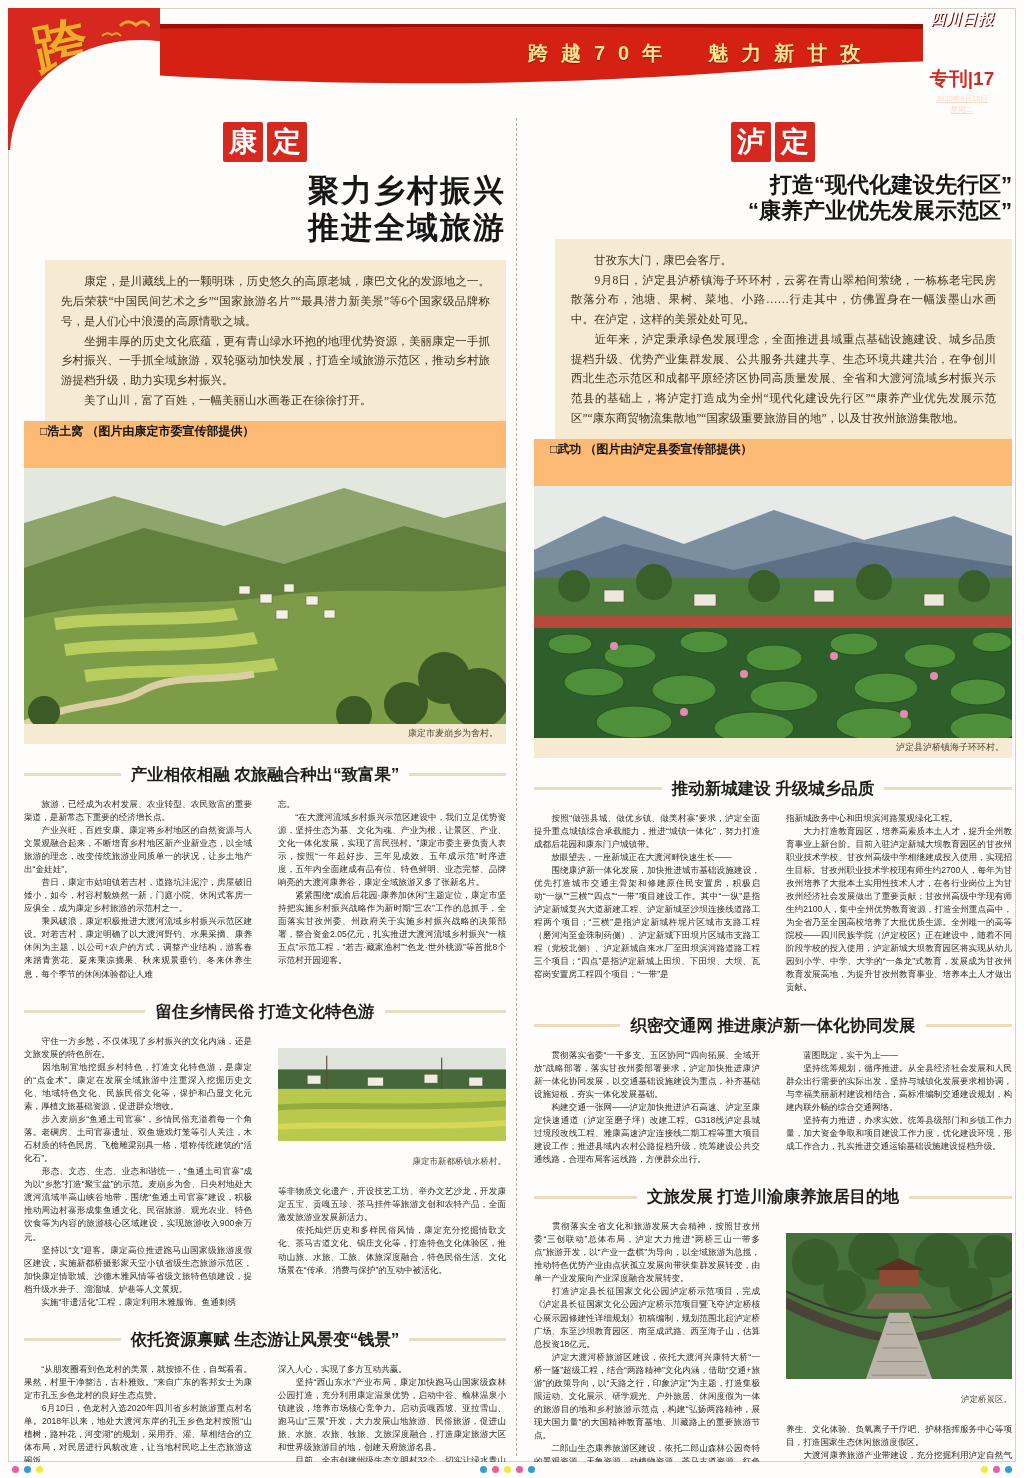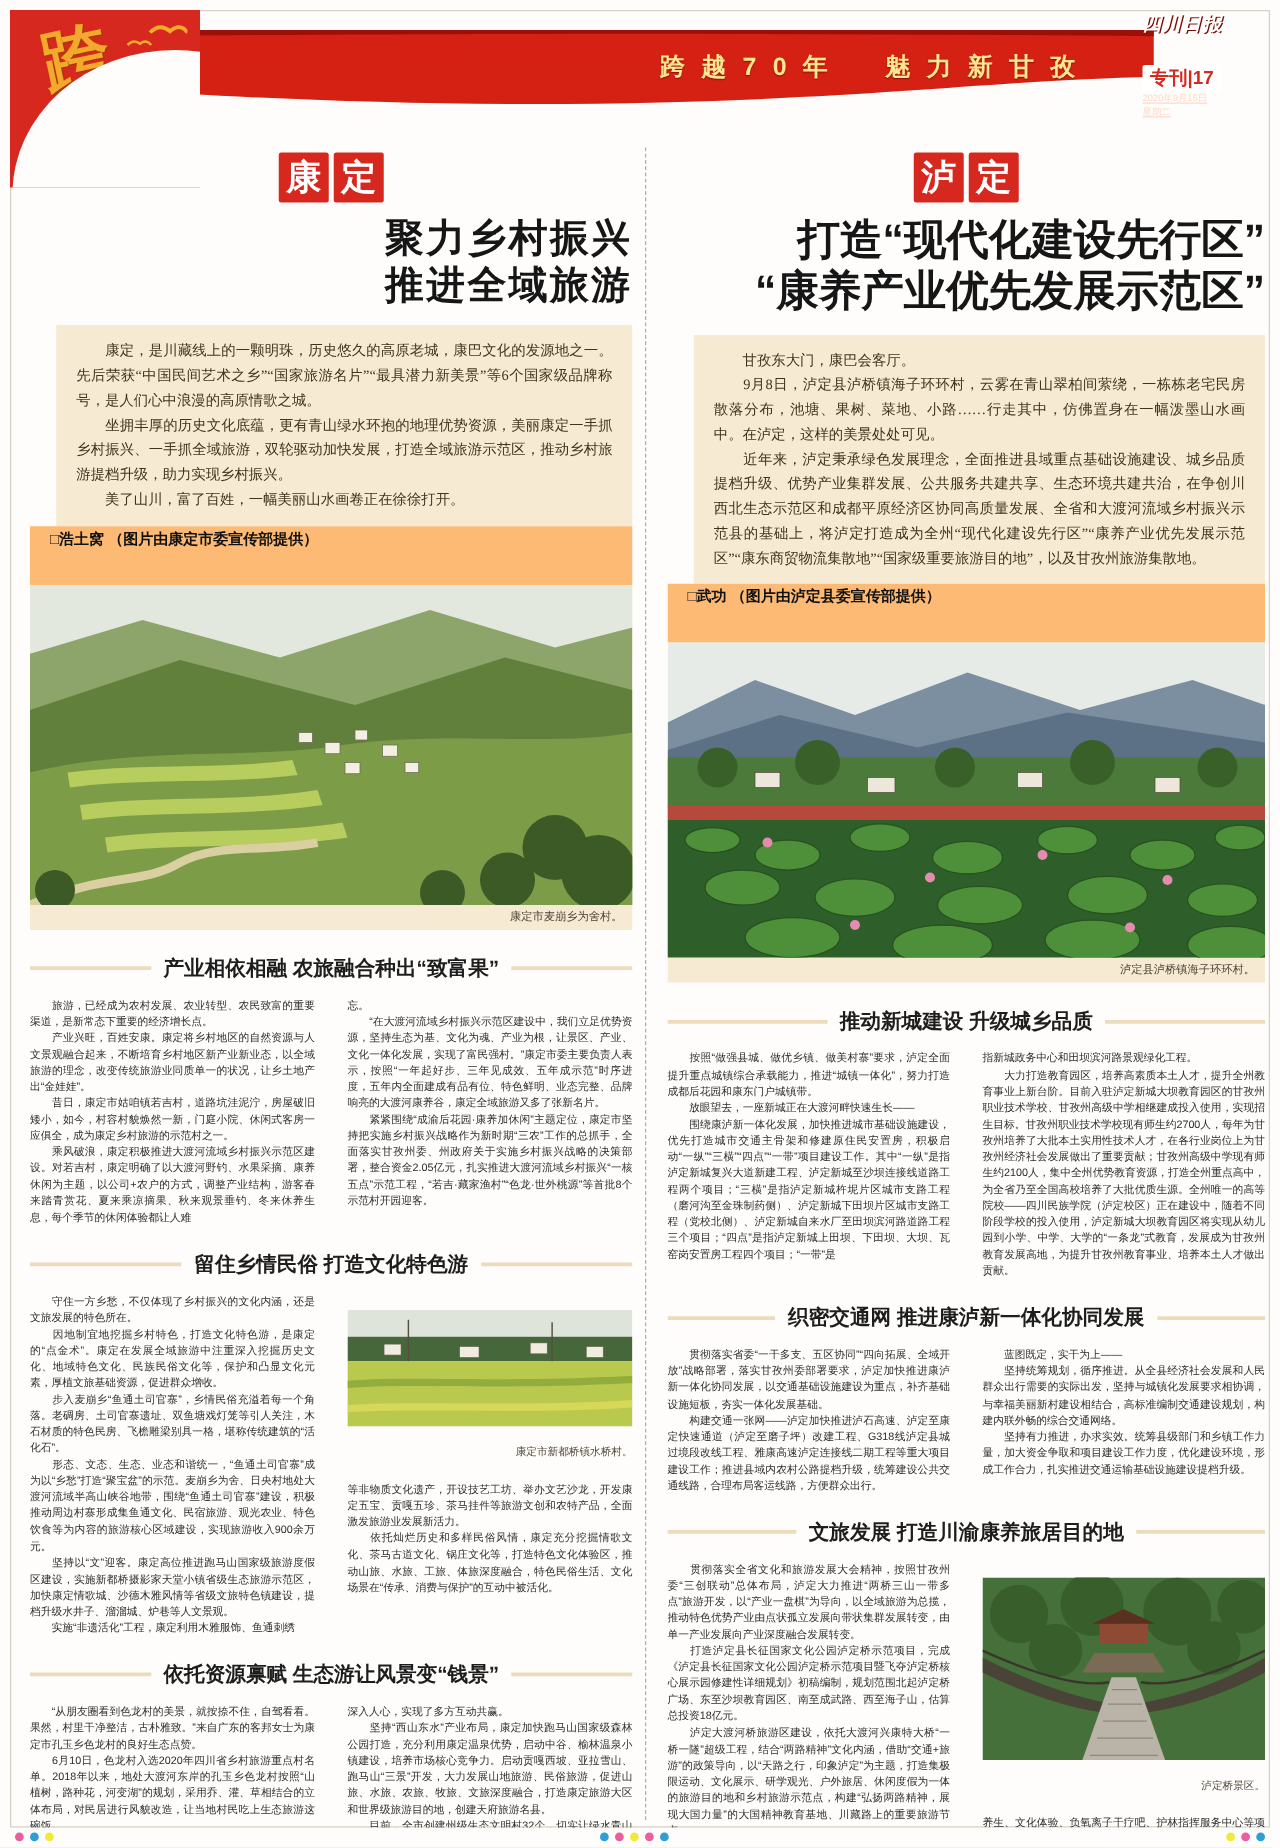--- a/index.html
+++ b/index.html
@@ -5,25 +5,25 @@
   html,body{margin:0;padding:0;background:#e9e9e9;}
   .page{position:relative;width:1024px;height:1478px;margin:0 auto;background:#fefdfb;
         font-family:"Liberation Sans",sans-serif;overflow:hidden;}
   .frame{position:absolute;left:8px;top:8px;right:8px;bottom:16px;border:1px solid #d8d2c6;}
 
   
   .banner{position:absolute;left:8px;top:24px;width:915px;height:66px;overflow:hidden;}
   .banner svg{display:block;}
   .slogan{position:absolute;left:520px;top:16px;font-size:20px;font-weight:bold;color:#ffe792;
           letter-spacing:13px;text-shadow:0 1px 1px #8a0e05;white-space:nowrap;}
-  .masthead{position:absolute;right:14px;top:10px;width:96px;text-align:left;z-index:5;}
+  .masthead{position:absolute;right:14px;top:10px;width:96px;text-align:center;z-index:5;}
   .masthead .paper{color:#fff;font-style:italic;font-weight:bold;font-size:15px;
                    letter-spacing:1px;text-shadow:1px 1px 0 #7a0c06;}
-  .masthead .edition{margin:5px auto 1px;background:#fff;color:#d6281e;font-weight:bold;
-                     font-size:15px;padding:1px 6px;display:inline-block;border-radius:2px;}
+  .masthead .edition{margin:18px auto 1px;background:#fff;color:#d6281e;font-weight:bold;
+                     font-size:19px;padding:1px 6px;display:inline-block;border-radius:2px;}
   .masthead .date,.masthead .weekday{color:#ffd9c9;font-size:7.5px;line-height:1.4;text-decoration:underline;}
 
   
   .logo{position:absolute;left:8px;top:8px;width:152px;height:142px;background:#d6281e;overflow:hidden;z-index:4;}
   .logo::after{content:"";position:absolute;right:-110px;bottom:-120px;width:260px;height:230px;
                background:#fefdfb;border-radius:50%;}
   .logo .kua,.logo .yue{position:absolute;color:#f3a92c;font-weight:bold;
         font-family:"Liberation Serif",serif;text-shadow:1px 1px 0 #a33c00;}
   .logo .kua{left:26px;top:2px;font-size:54px;transform:rotate(-12deg);}
   .logo .yue{left:48px;top:52px;font-size:54px;transform:rotate(-6deg);}
@@ -36,21 +36,21 @@
   .divider{position:absolute;left:516px;top:118px;height:1338px;border-left:1px dashed #b9ac92;}
   .col{position:absolute;top:116px;overflow:hidden;}
   .col-left{left:24px;width:482px;height:1346px;}
   .col-right{left:534px;width:478px;height:1346px;}
 
   .badge-row{display:flex;justify-content:center;gap:4px;margin:6px 0 10px;}
   .badge{width:40px;height:40px;background:#d7281f;color:#fff;font-weight:bold;font-size:28px;
          display:flex;align-items:center;justify-content:center;border-radius:2px;}
   .headline{text-align:right;font-weight:900;color:#161616;line-height:1.2;margin:0 0 14px;}
   .col-left .headline{font-size:31px;letter-spacing:2px;}
-  .col-right .headline{font-size:34px;letter-spacing:0;}
+  .col-right .headline{font-size:22px;letter-spacing:0;}
 
   .intro{background:#f6ead2;padding:12px 16px 10px;font-family:"Liberation Serif",serif;
          color:#41331f;font-size:11.5px;line-height:1.72;text-align:justify;white-space:pre-line;margin-left:21px;}
   .byline{background:#fdba74;padding:2px 16px 28px;font-weight:bold;color:#111;font-size:12px;}
 
   .photo{display:block;width:100%;}
   .caption-strip{background:#f6ead2;font-size:9px;color:#4c4335;text-align:right;
                  padding:3px 8px 4px;font-family:"Liberation Serif",serif;}
 
   .sec-head{display:flex;align-items:center;gap:10px;margin:20px 0 12px;}

